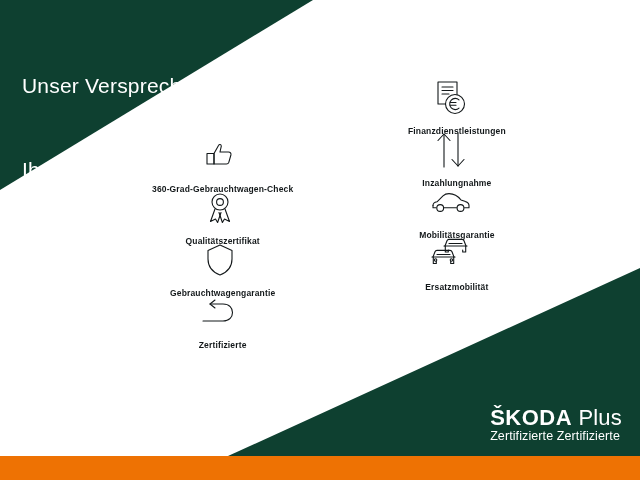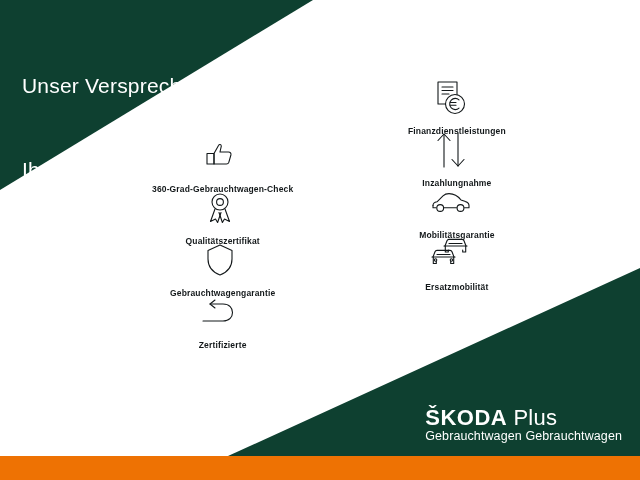--- a/index.html
+++ b/index.html
@@ -225,16 +225,16 @@
       </span>
       <span class="flabel">Ersatzmobilität</span>
     </div>
 
   </div>
 
   <div id="logo">
     <div class="logo-top">
       <span class="logo-mark">ŠKODA</span><span class="logo-plus"> Plus</span>
     </div>
-    <div class="logo-sub">Gebrauchtwagen Gebrauchtwagen</div>
+    <div class="logo-sub">Zertifizierte Zertifizierte</div>
   </div>
 
 </div>
 
 </body></html>

